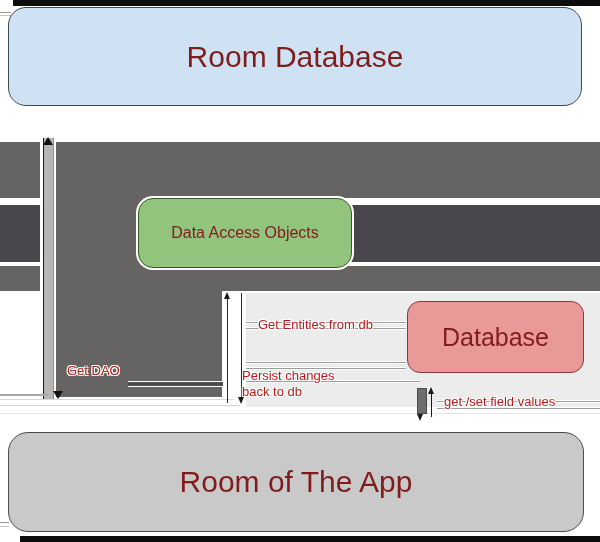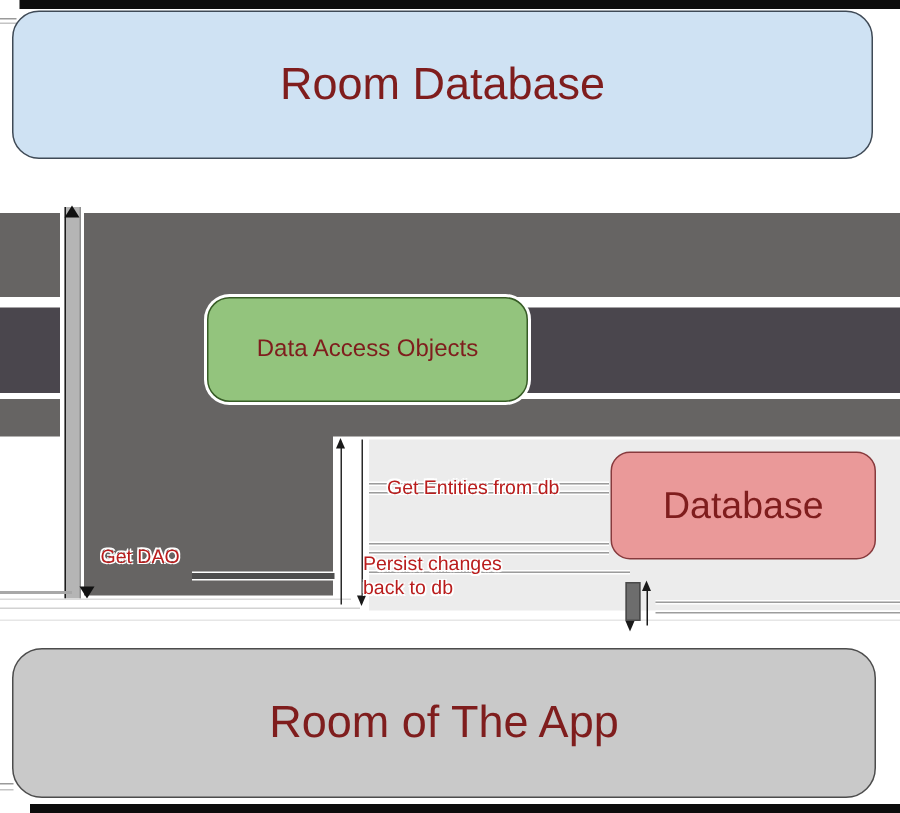--- a/index.html
+++ b/index.html
@@ -142,18 +142,19 @@
   <div class="node node-entities">
     <span>Database</span>
   </div>
   <div class="node node-rest">
     <span>Room of The App</span>
   </div>
 
   <div class="lbl lbl-get-dao">Get DAO</div>
   <div class="lbl lbl-get-entities">Get Entities from db</div>
   <div class="lbl lbl-persist">Persist changes back to db</div>
+  <div class="lbl lbl-get-set">get /set field values</div>
 
   <div class="art art-b1"></div>
   <div class="art art-b2"></div>
   <div class="bottom-bar"></div>
 
 </div>
 
 </body></html>

